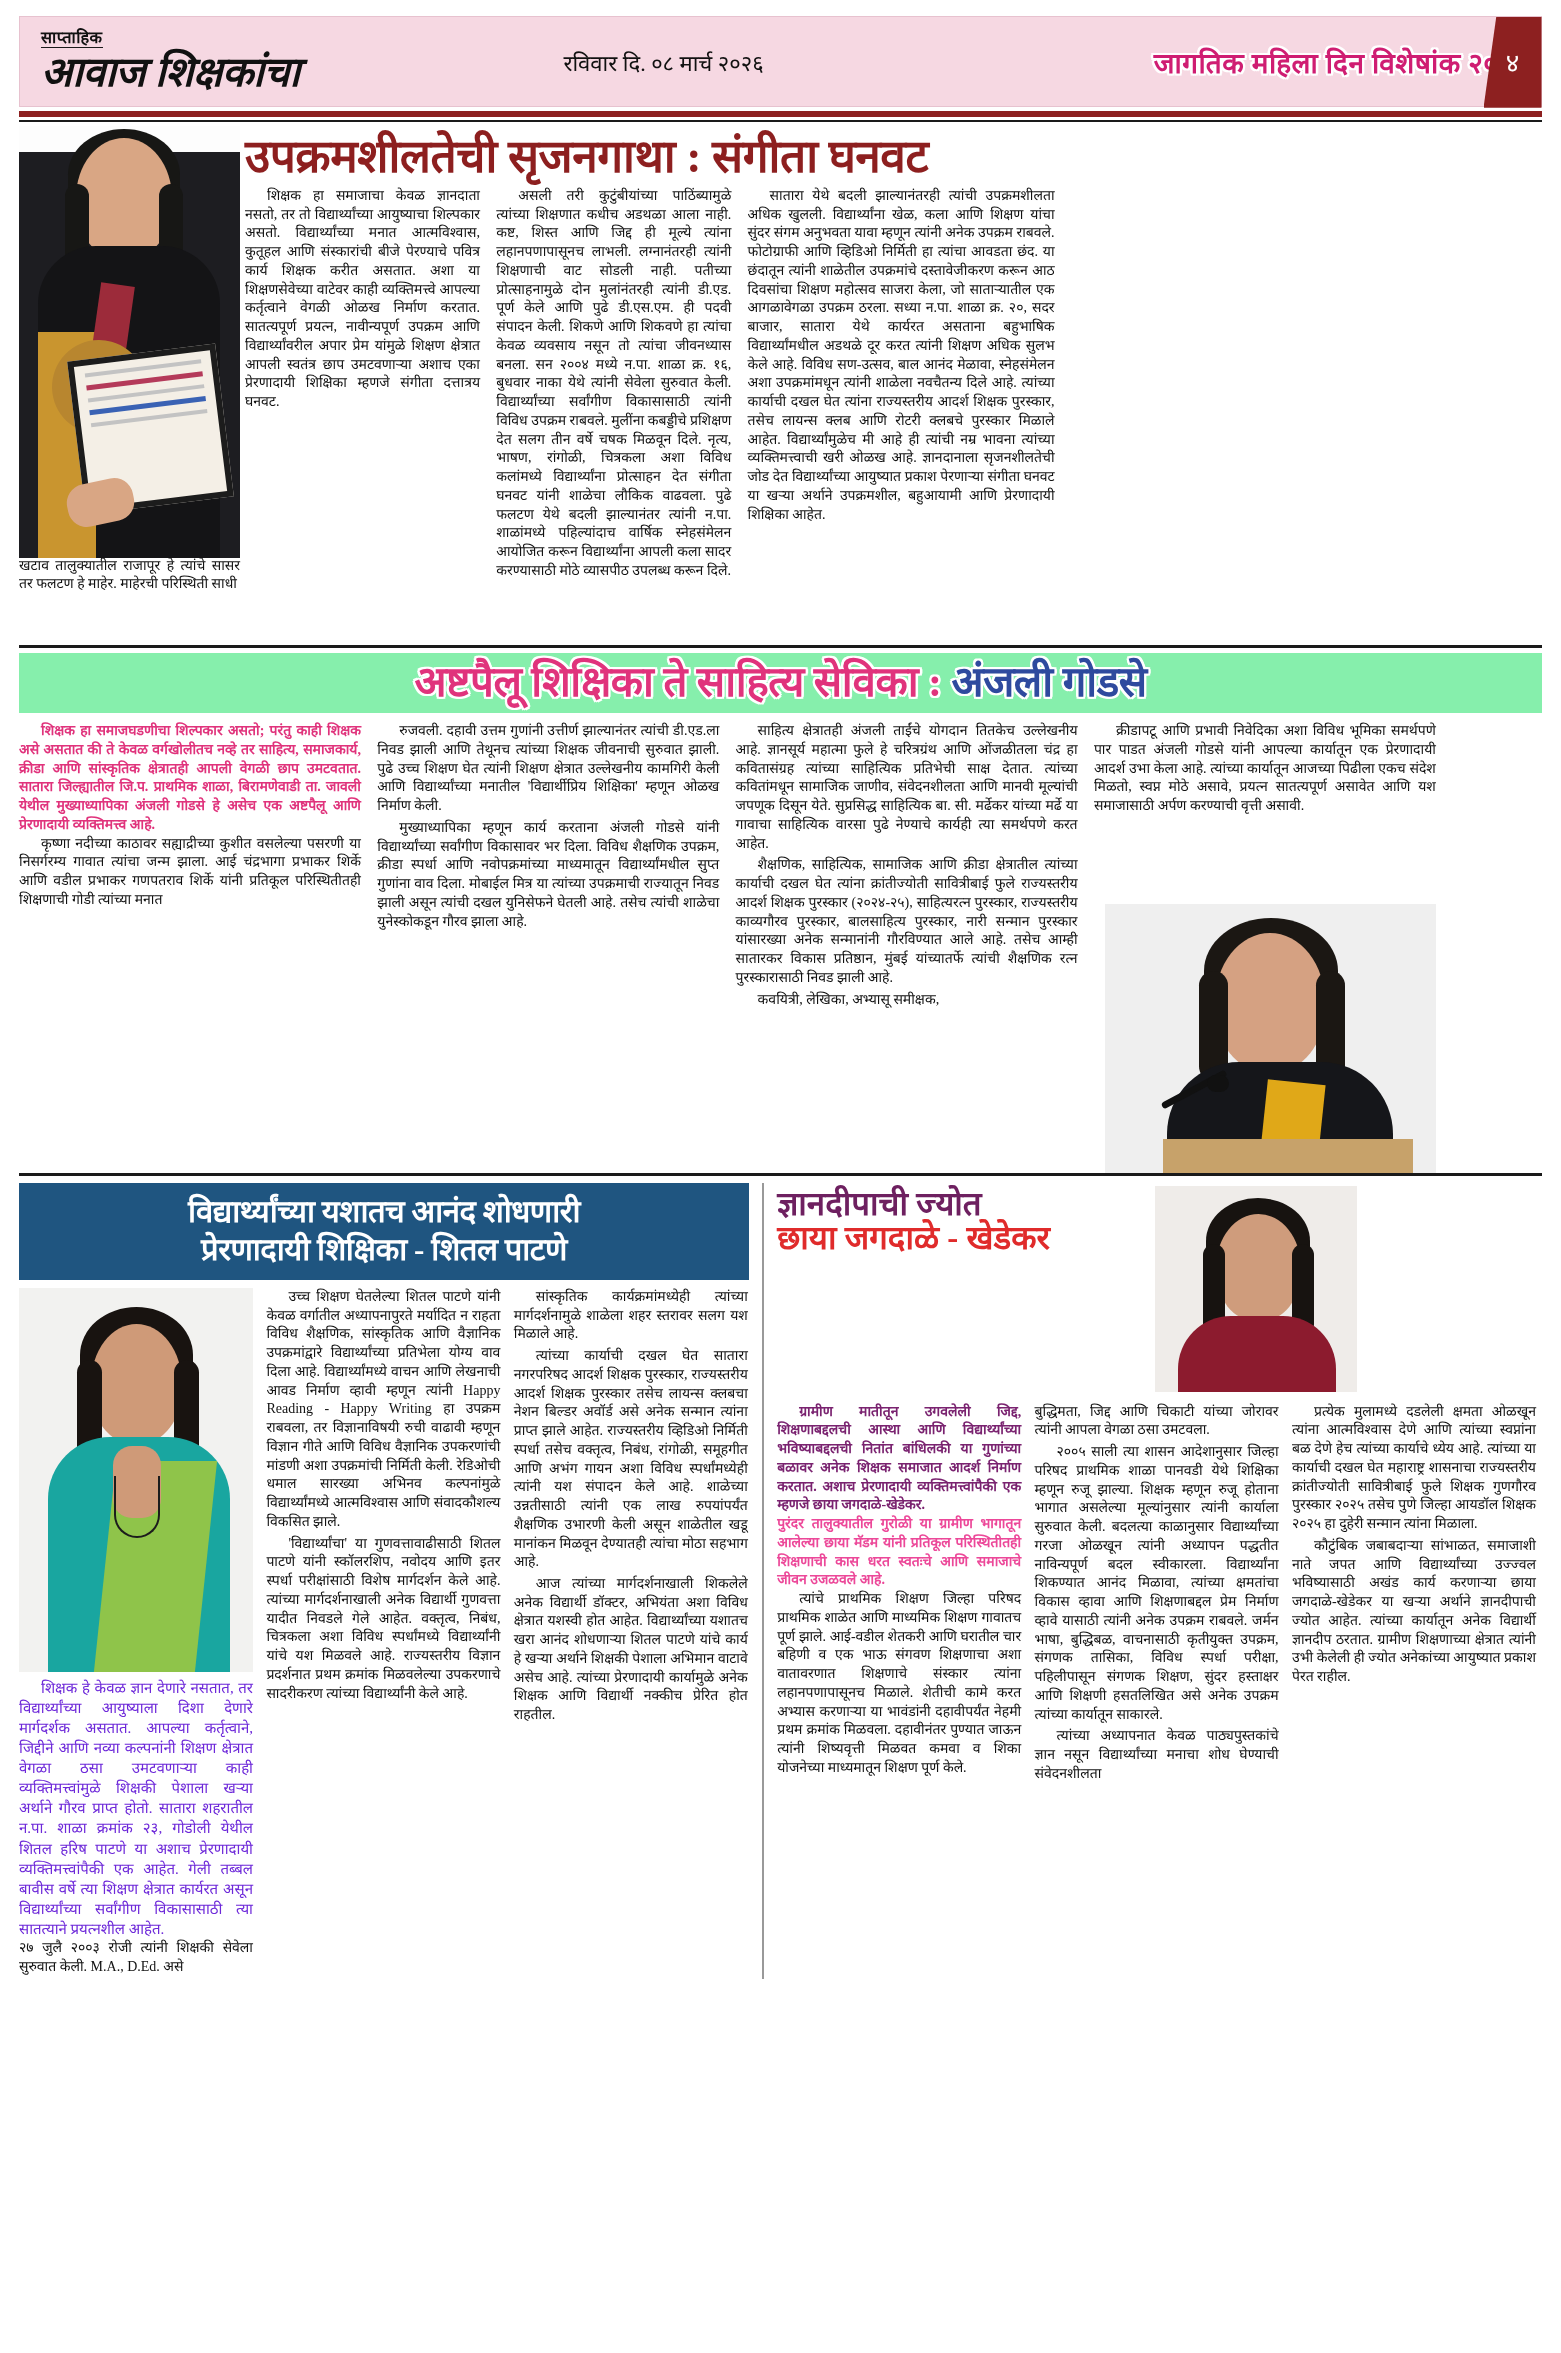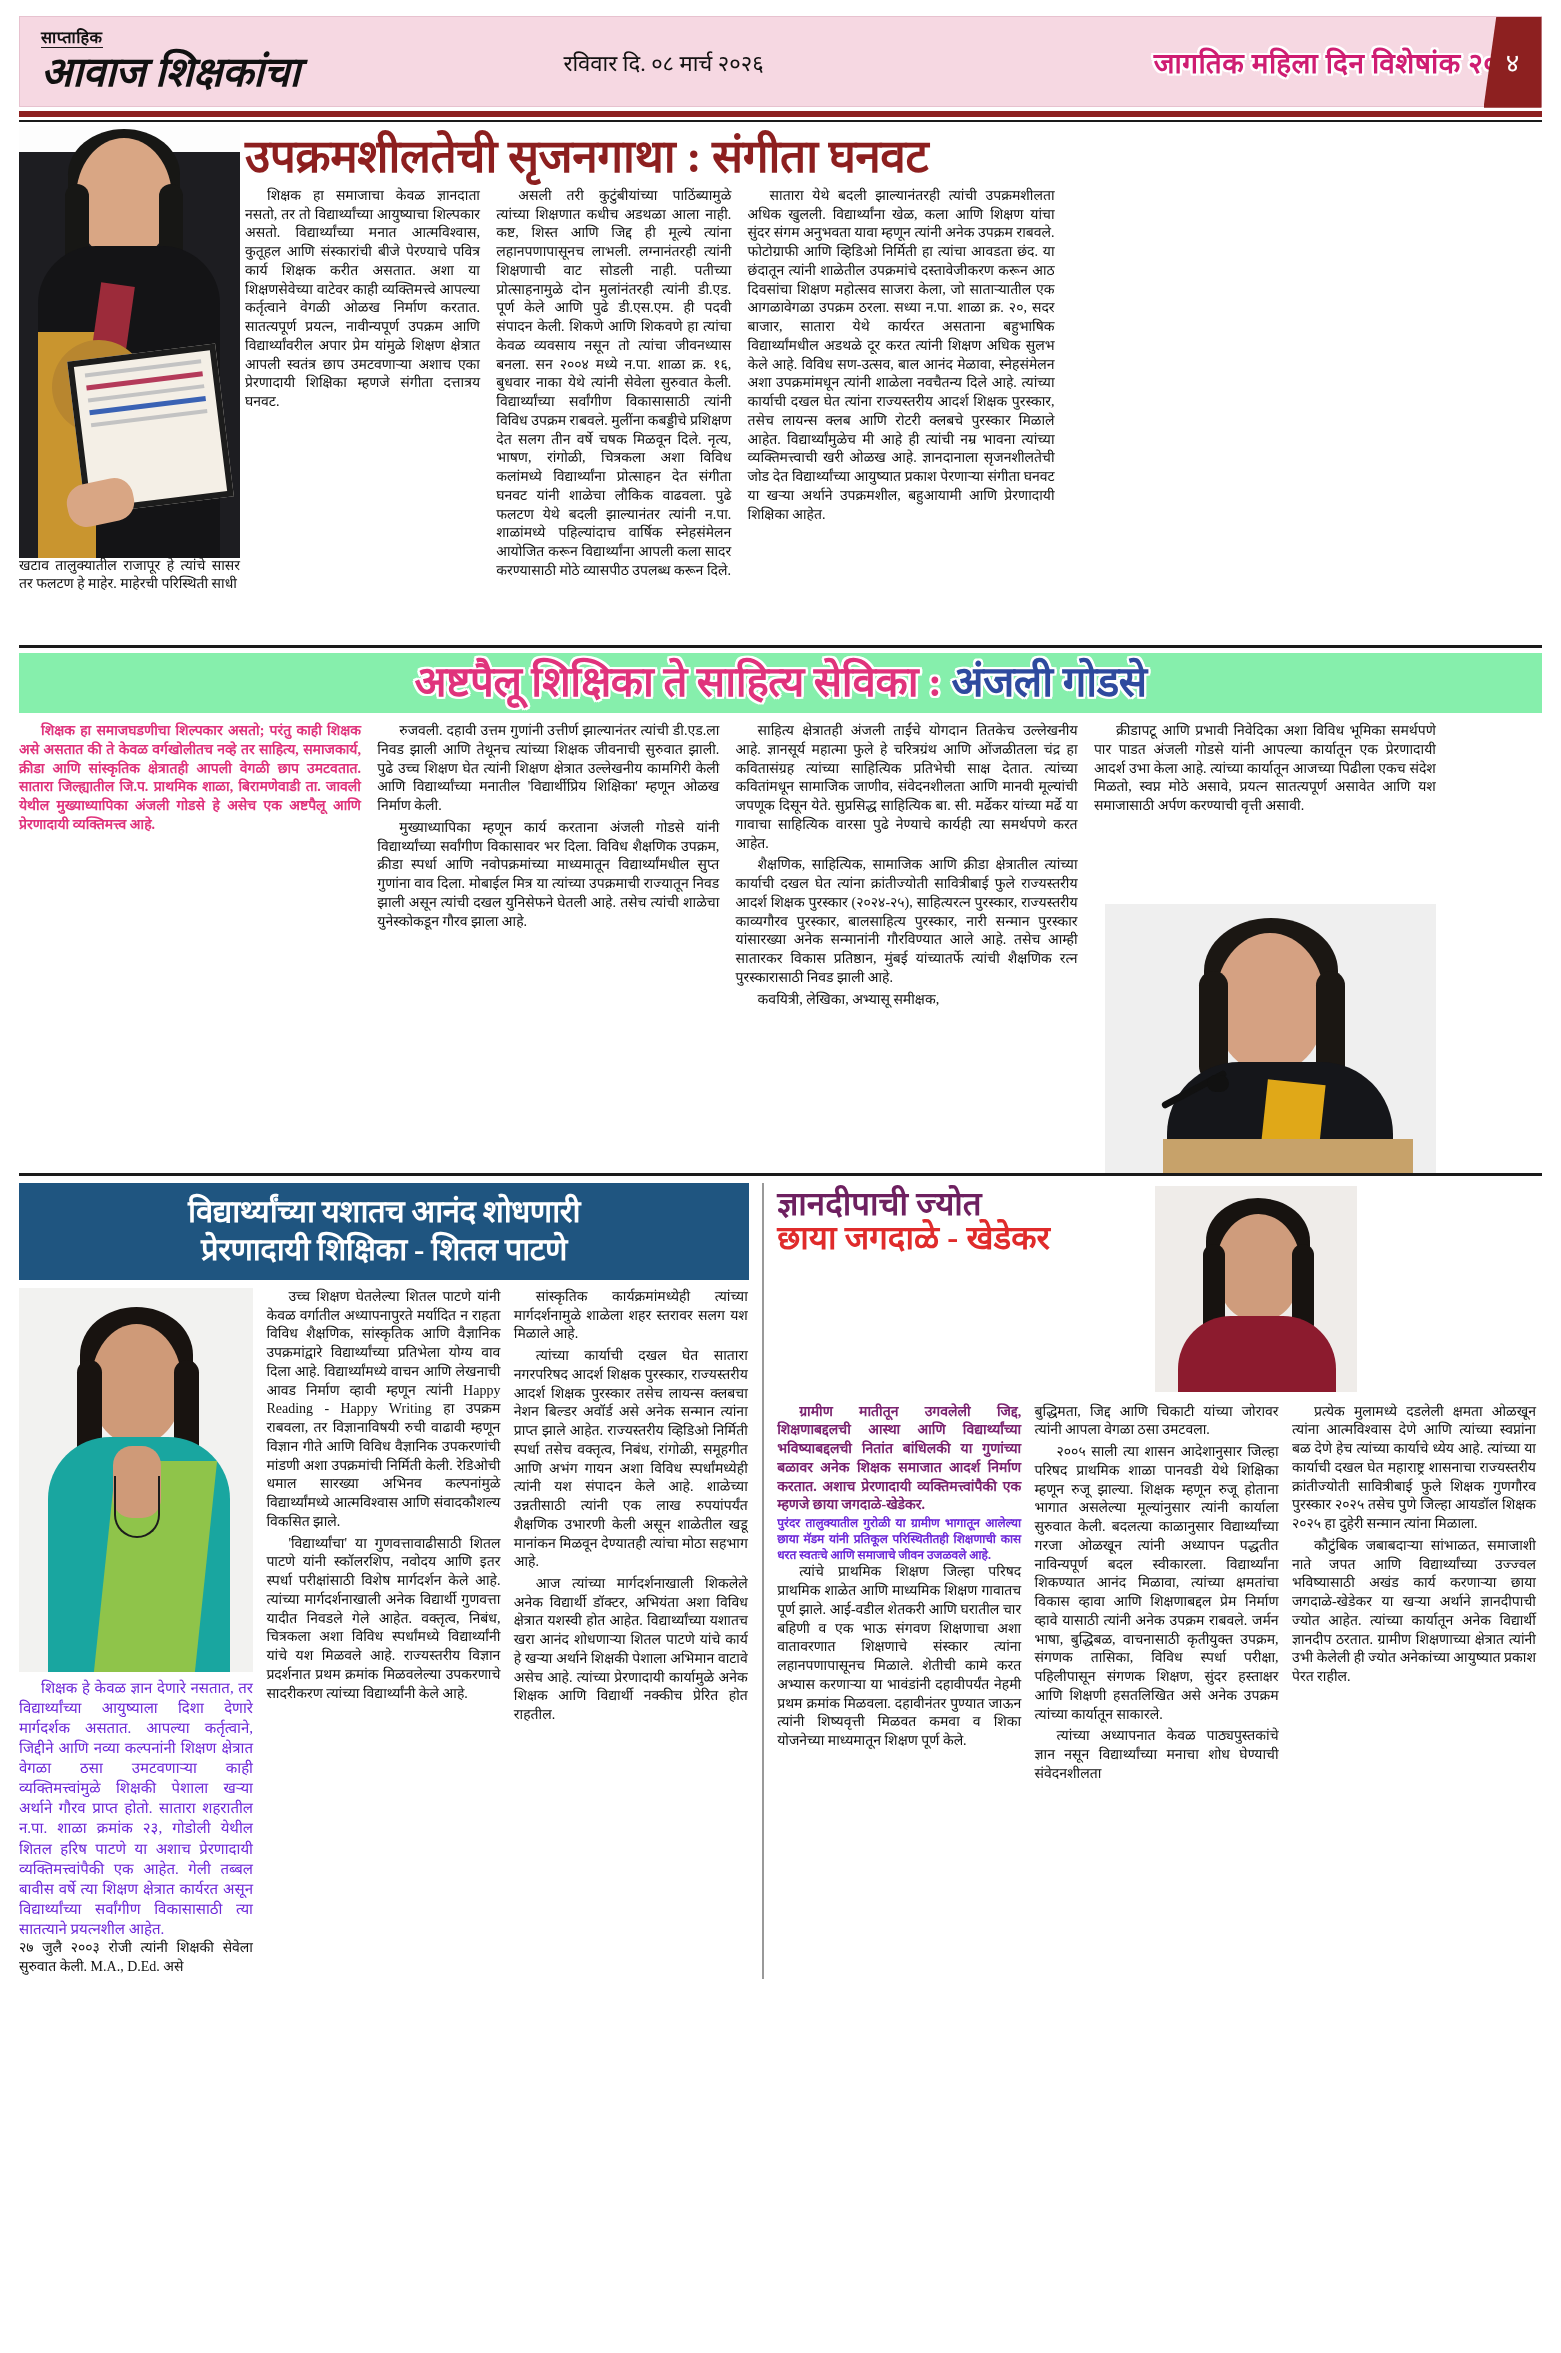--- a/index.html
+++ b/index.html
@@ -154,21 +154,21 @@
   .a4-photo { width:202px; height:206px; overflow:hidden; position:relative; background:#eee; margin-top:2.9px; }
   .a4-photo .bg { position:absolute; inset:0; background:#efece9; }
   .a4-photo .face { position:absolute; left:61px; top:28px; width:85px; height:107px; border-radius:50% 50% 46% 46%; background:#cf9c7c; }
   .a4-photo .hair { position:absolute; left:51px; top:12.5px; width:104px; height:86px; border-radius:50% 50% 24% 24%; background:#171310; }
   .a4-photo .hairL { position:absolute; left:48px; top:58px; width:22px; height:91px; background:#171310; border-radius:11.5px; }
   .a4-photo .hairR { position:absolute; left:137px; top:58px; width:22px; height:91px; background:#171310; border-radius:11.5px; }
   .a4-photo .torso { position:absolute; left:23px; top:130px; width:158px; height:82px; background:#8c1b2e; border-radius:53px 53px 0 0; }
   .a4-body { display:flex; gap:13.4px; margin-top:11px; }
   .a4-body .col { width:244px; }
   .a4-lead { font-size:14px; line-height:1.34; text-align:justify; color:#7a2370; font-weight:bold; text-indent:22px; }
-  .a4-lead2 { font-size:12px; line-height:1.34; text-align:justify; color:#6d28d9; font-weight:bold; text-indent:0; }
+  .a4-lead2 { font-size:14px; line-height:1.34; text-align:justify; color:#ec4899; font-weight:bold; text-indent:0; }
   .vline { width:1.4px; background:#999; }
 </style>
 </head>
 <body>
 
 <div class="page">
 
   <div class="masthead">
     <div class="mast-left">
       <div class="mast-sub">साप्ताहिक</div>
@@ -226,20 +226,21 @@
   <div class="hr-black"></div>
 
   <div class="a2">
     <div class="a2-headband">
       <div class="a2-head"><span>अष्टपैलू शिक्षिका ते साहित्य सेविका : </span><span class="nm">अंजली गोडसे</span></div>
     </div>
 
     <div class="a2-body">
       <div class="col">
         <p class="lead-pink">शिक्षक हा समाजघडणीचा शिल्पकार असतो; परंतु काही शिक्षक असे असतात की ते केवळ वर्गखोलीतच नव्हे तर साहित्य, समाजकार्य, क्रीडा आणि सांस्कृतिक क्षेत्रातही आपली वेगळी छाप उमटवतात. सातारा जिल्ह्यातील जि.प. प्राथमिक शाळा, बिरामणेवाडी ता. जावली येथील मुख्याध्यापिका अंजली गोडसे हे असेच एक अष्टपैलू आणि प्रेरणादायी व्यक्तिमत्त्व आहे.</p>
+        <p class="body">कृष्णा नदीच्या काठावर सह्याद्रीच्या कुशीत वसलेल्या पसरणी या निसर्गरम्य गावात त्यांचा जन्म झाला. आई चंद्रभागा प्रभाकर शिर्के आणि वडील प्रभाकर गणपतराव शिर्के यांनी प्रतिकूल परिस्थितीतही शिक्षणाची गोडी त्यांच्या मनात</p>
       </div>
       <div class="col">
         <p class="body">रुजवली. दहावी उत्तम गुणांनी उत्तीर्ण झाल्यानंतर त्यांची डी.एड.ला निवड झाली आणि तेथूनच त्यांच्या शिक्षक जीवनाची सुरुवात झाली. पुढे उच्च शिक्षण घेत त्यांनी शिक्षण क्षेत्रात उल्लेखनीय कामगिरी केली आणि विद्यार्थ्यांच्या मनातील 'विद्यार्थीप्रिय शिक्षिका' म्हणून ओळख निर्माण केली.</p>
         <p class="body">मुख्याध्यापिका म्हणून कार्य करताना अंजली गोडसे यांनी विद्यार्थ्यांच्या सर्वांगीण विकासावर भर दिला. विविध शैक्षणिक उपक्रम, क्रीडा स्पर्धा आणि नवोपक्रमांच्या माध्यमातून विद्यार्थ्यांमधील सुप्त गुणांना वाव दिला. मोबाईल मित्र या त्यांच्या उपक्रमाची राज्यातून निवड झाली असून त्यांची दखल युनिसेफने घेतली आहे. तसेच त्यांची शाळेचा युनेस्कोकडून गौरव झाला आहे.</p>
       </div>
       <div class="col">
         <p class="body">साहित्य क्षेत्रातही अंजली ताईंचे योगदान तितकेच उल्लेखनीय आहे. ज्ञानसूर्य महात्मा फुले हे चरित्रग्रंथ आणि ओंजळीतला चंद्र हा कवितासंग्रह त्यांच्या साहित्यिक प्रतिभेची साक्ष देतात. त्यांच्या कवितांमधून सामाजिक जाणीव, संवेदनशीलता आणि मानवी मूल्यांची जपणूक दिसून येते. सुप्रसिद्ध साहित्यिक बा. सी. मर्ढेकर यांच्या मर्ढे या गावाचा साहित्यिक वारसा पुढे नेण्याचे कार्यही त्या समर्थपणे करत आहेत.</p>
         <p class="body">शैक्षणिक, साहित्यिक, सामाजिक आणि क्रीडा क्षेत्रातील त्यांच्या कार्याची दखल घेत त्यांना क्रांतीज्योती सावित्रीबाई फुले राज्यस्तरीय आदर्श शिक्षक पुरस्कार (२०२४-२५), साहित्यरत्न पुरस्कार, राज्यस्तरीय काव्यगौरव पुरस्कार, बालसाहित्य पुरस्कार, नारी सन्मान पुरस्कार यांसारख्या अनेक सन्मानांनी गौरविण्यात आले आहे. तसेच आम्ही सातारकर विकास प्रतिष्ठान, मुंबई यांच्यातर्फे त्यांची शैक्षणिक रत्न पुरस्कारासाठी निवड झाली आहे.</p>
         <p class="body">कवयित्री, लेखिका, अभ्यासू समीक्षक,</p>
       </div>

